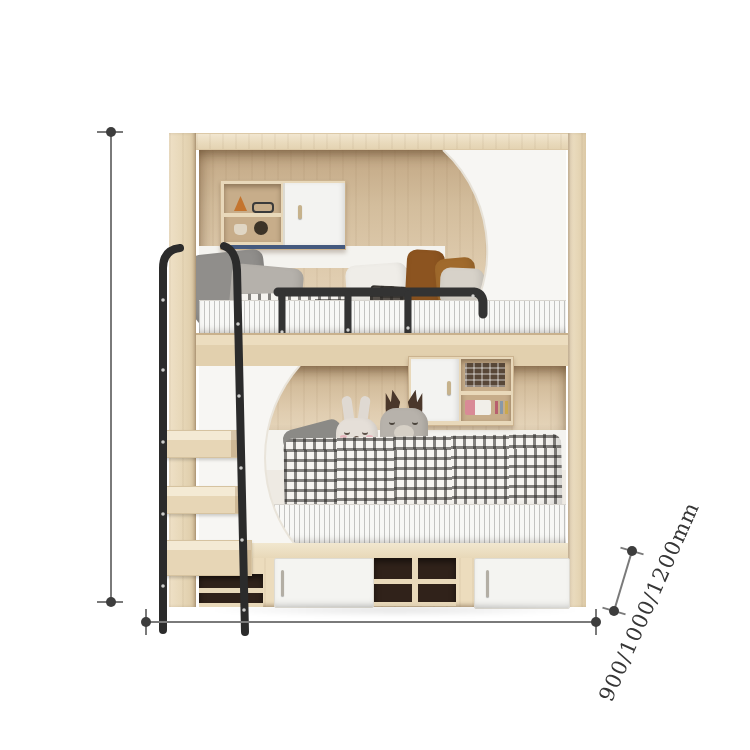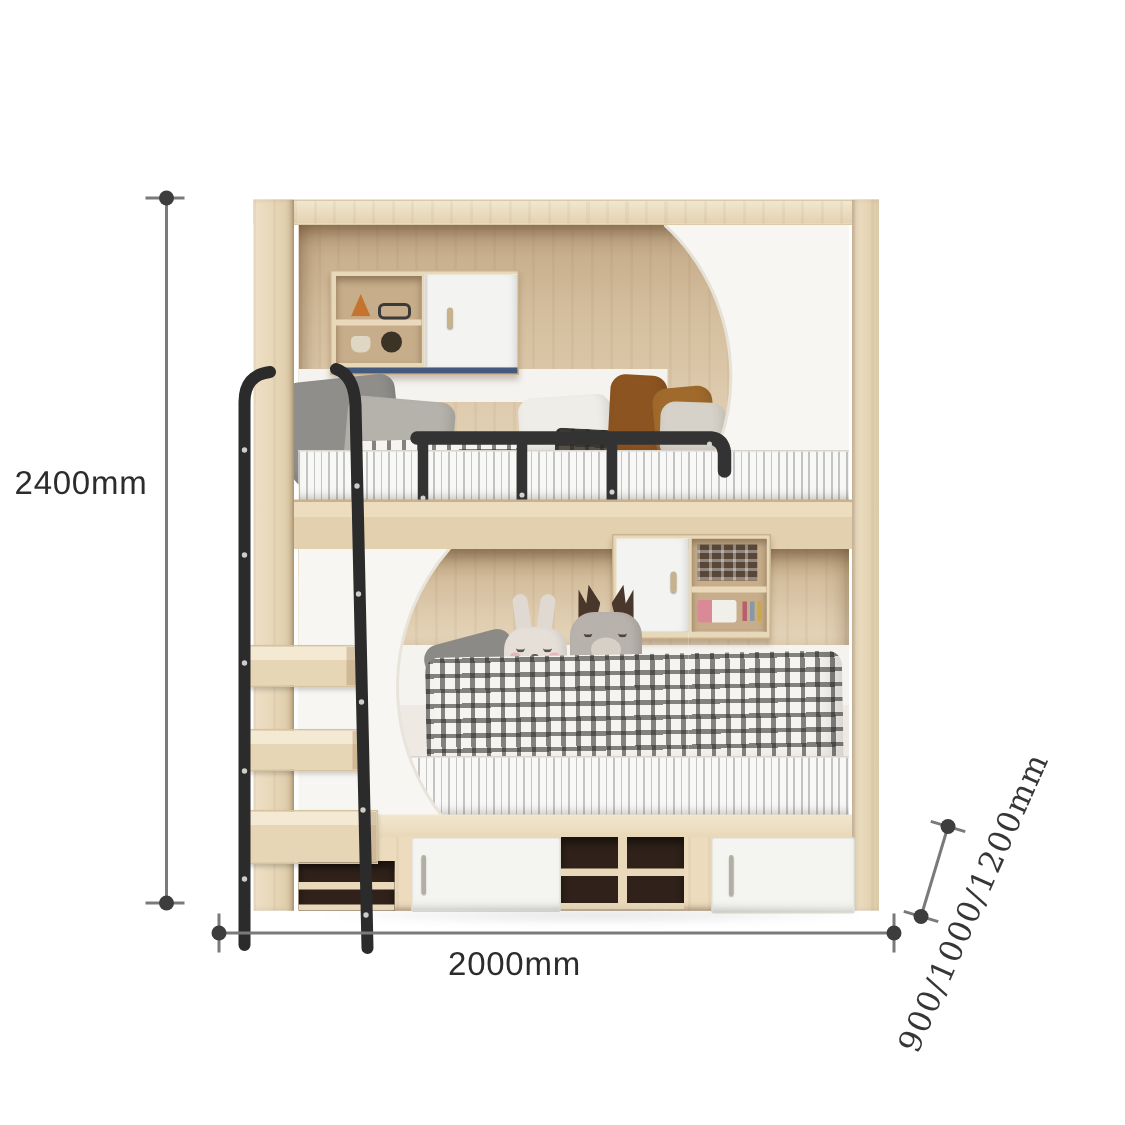--- a/index.html
+++ b/index.html
@@ -177,28 +177,26 @@
       <circle cx="92" cy="302" r="1.8"></circle>
         <circle cx="94" cy="372" r="1.8"></circle>
     </g>
   </svg>
 
   <div class="abs dim-line" style="left:110px;top:132px;width:2px;height:470px;"></div>
   <div class="abs dim-line" style="left:97px;top:131px;width:26px;height:2px;"></div>
   <div class="abs dim-line" style="left:97px;top:601px;width:26px;height:2px;"></div>
   <div class="abs dim-dot" style="left:106px;top:127px;"></div>
   <div class="abs dim-dot" style="left:106px;top:597px;"></div>
-  <div class="abs dim-label" style="left:4px;top:309px;width:100px;">2400mm</div>
 
   <div class="abs dim-line" style="left:146px;top:621px;width:450px;height:2px;"></div>
   <div class="abs dim-line" style="left:145px;top:609px;width:2px;height:26px;"></div>
   <div class="abs dim-line" style="left:595px;top:609px;width:2px;height:26px;"></div>
   <div class="abs dim-dot" style="left:141px;top:617px;"></div>
   <div class="abs dim-dot" style="left:591px;top:617px;"></div>
-  <div class="abs dim-label" style="left:268px;top:630px;width:150px;">2000mm</div>
 
   <svg class="abs" style="left:0;top:0;pointer-events:none;" width="750" height="750" viewBox="0 0 750 750">
     <line x1="614" y1="611" x2="632" y2="551" stroke="#7a7a7a" stroke-width="2"></line>
     <line x1="602.5" y1="607.6" x2="625.5" y2="614.4" stroke="#7a7a7a" stroke-width="2"></line>
     <line x1="620.5" y1="547.6" x2="643.5" y2="554.4" stroke="#7a7a7a" stroke-width="2"></line>
     <circle cx="614" cy="611" r="5" fill="#3d3d3d"></circle>
     <circle cx="632" cy="551" r="5" fill="#3d3d3d"></circle>
   </svg>
   <div class="abs dim-label-serif" style="left:541px;top:589px;width:218px;height:26px;transform:rotate(-66deg);">900/1000/1200mm</div>
 

